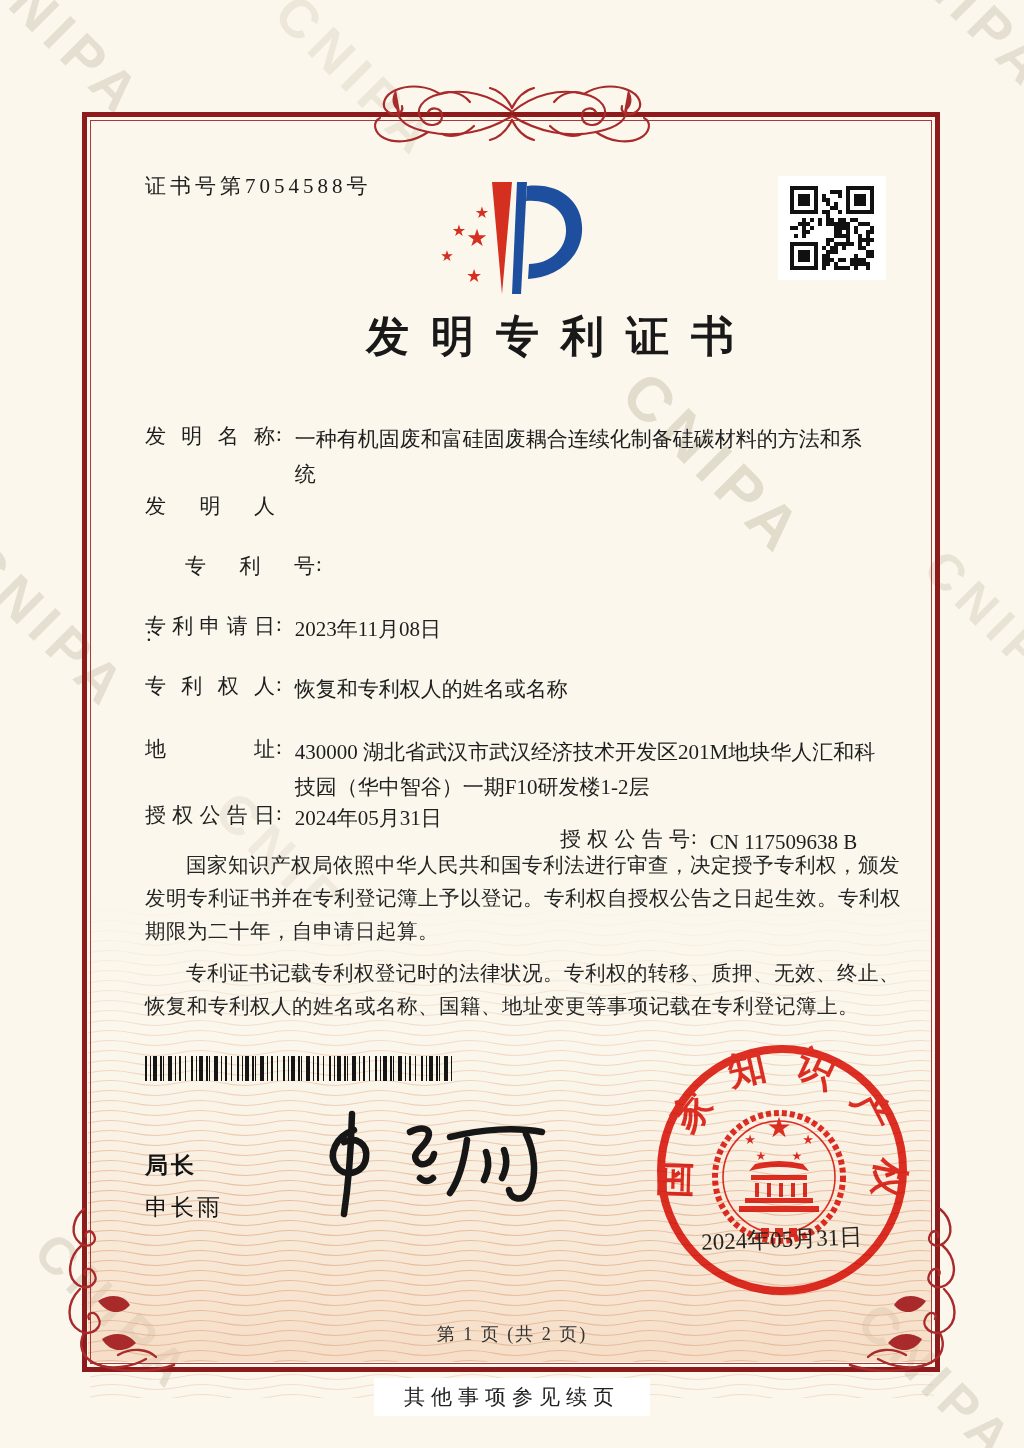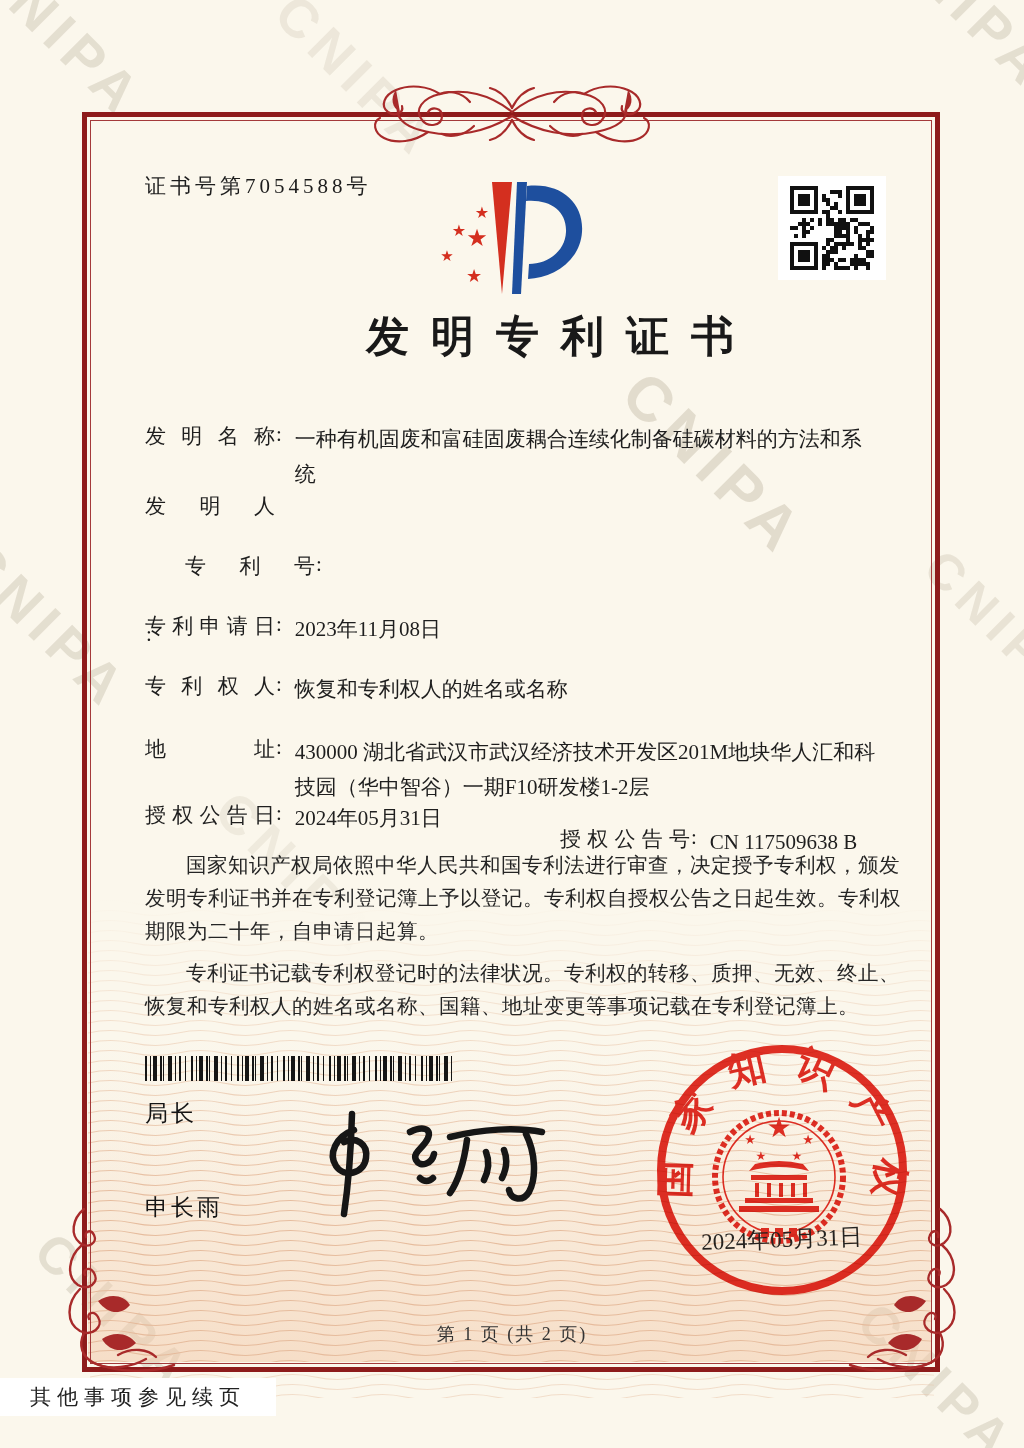--- a/index.html
+++ b/index.html
@@ -72,29 +72,29 @@
       #151515 23px 27px,transparent 27px 30px,
       #151515 30px 31px,transparent 31px 34px,
       #151515 34px 36px,transparent 36px 40px,
       #151515 40px 41px,transparent 41px 46px);
   }
   .signer-title,.signer-name{
     position:absolute;left:145px;z-index:5;
     font-family:"Liberation Sans","DejaVu Sans",sans-serif;
     font-size:23px;font-weight:500;letter-spacing:3px;color:#151515;
   }
-  .signer-title{top:1098px;}
+  .signer-title{top:1150px;font-weight:bold;}
   .signer-name{top:1192px;}
   .sig-svg{position:absolute;left:290px;top:1092px;z-index:5;}
   .seal-svg{position:absolute;left:649px;top:1037px;z-index:6;opacity:.95;mix-blend-mode:multiply;}
   .page-footer{
     position:absolute;left:0;top:1322px;width:1024px;z-index:5;
     text-align:center;font-size:18px;letter-spacing:2px;color:#333;
   }
-  .cont-note-wrap{position:absolute;left:0;top:1378px;width:1024px;z-index:5;}
+  .cont-note-wrap{position:absolute;left:0;top:1378px;width:1024px;text-align:center;z-index:5;}
   .cont-note{
     display:inline-block;background:#ffffff;padding:5px 30px;
     font-size:21px;letter-spacing:6px;color:#222;
   }
 </style>
 </head>
 <body>
 
 <span class="wm" style="left:-45px;top:0px;font-size:56px;">CNIPA</span>
 <span class="wm" style="left:255px;top:45px;font-size:54px;color:rgba(186,176,154,.22);">CNIPA</span>

